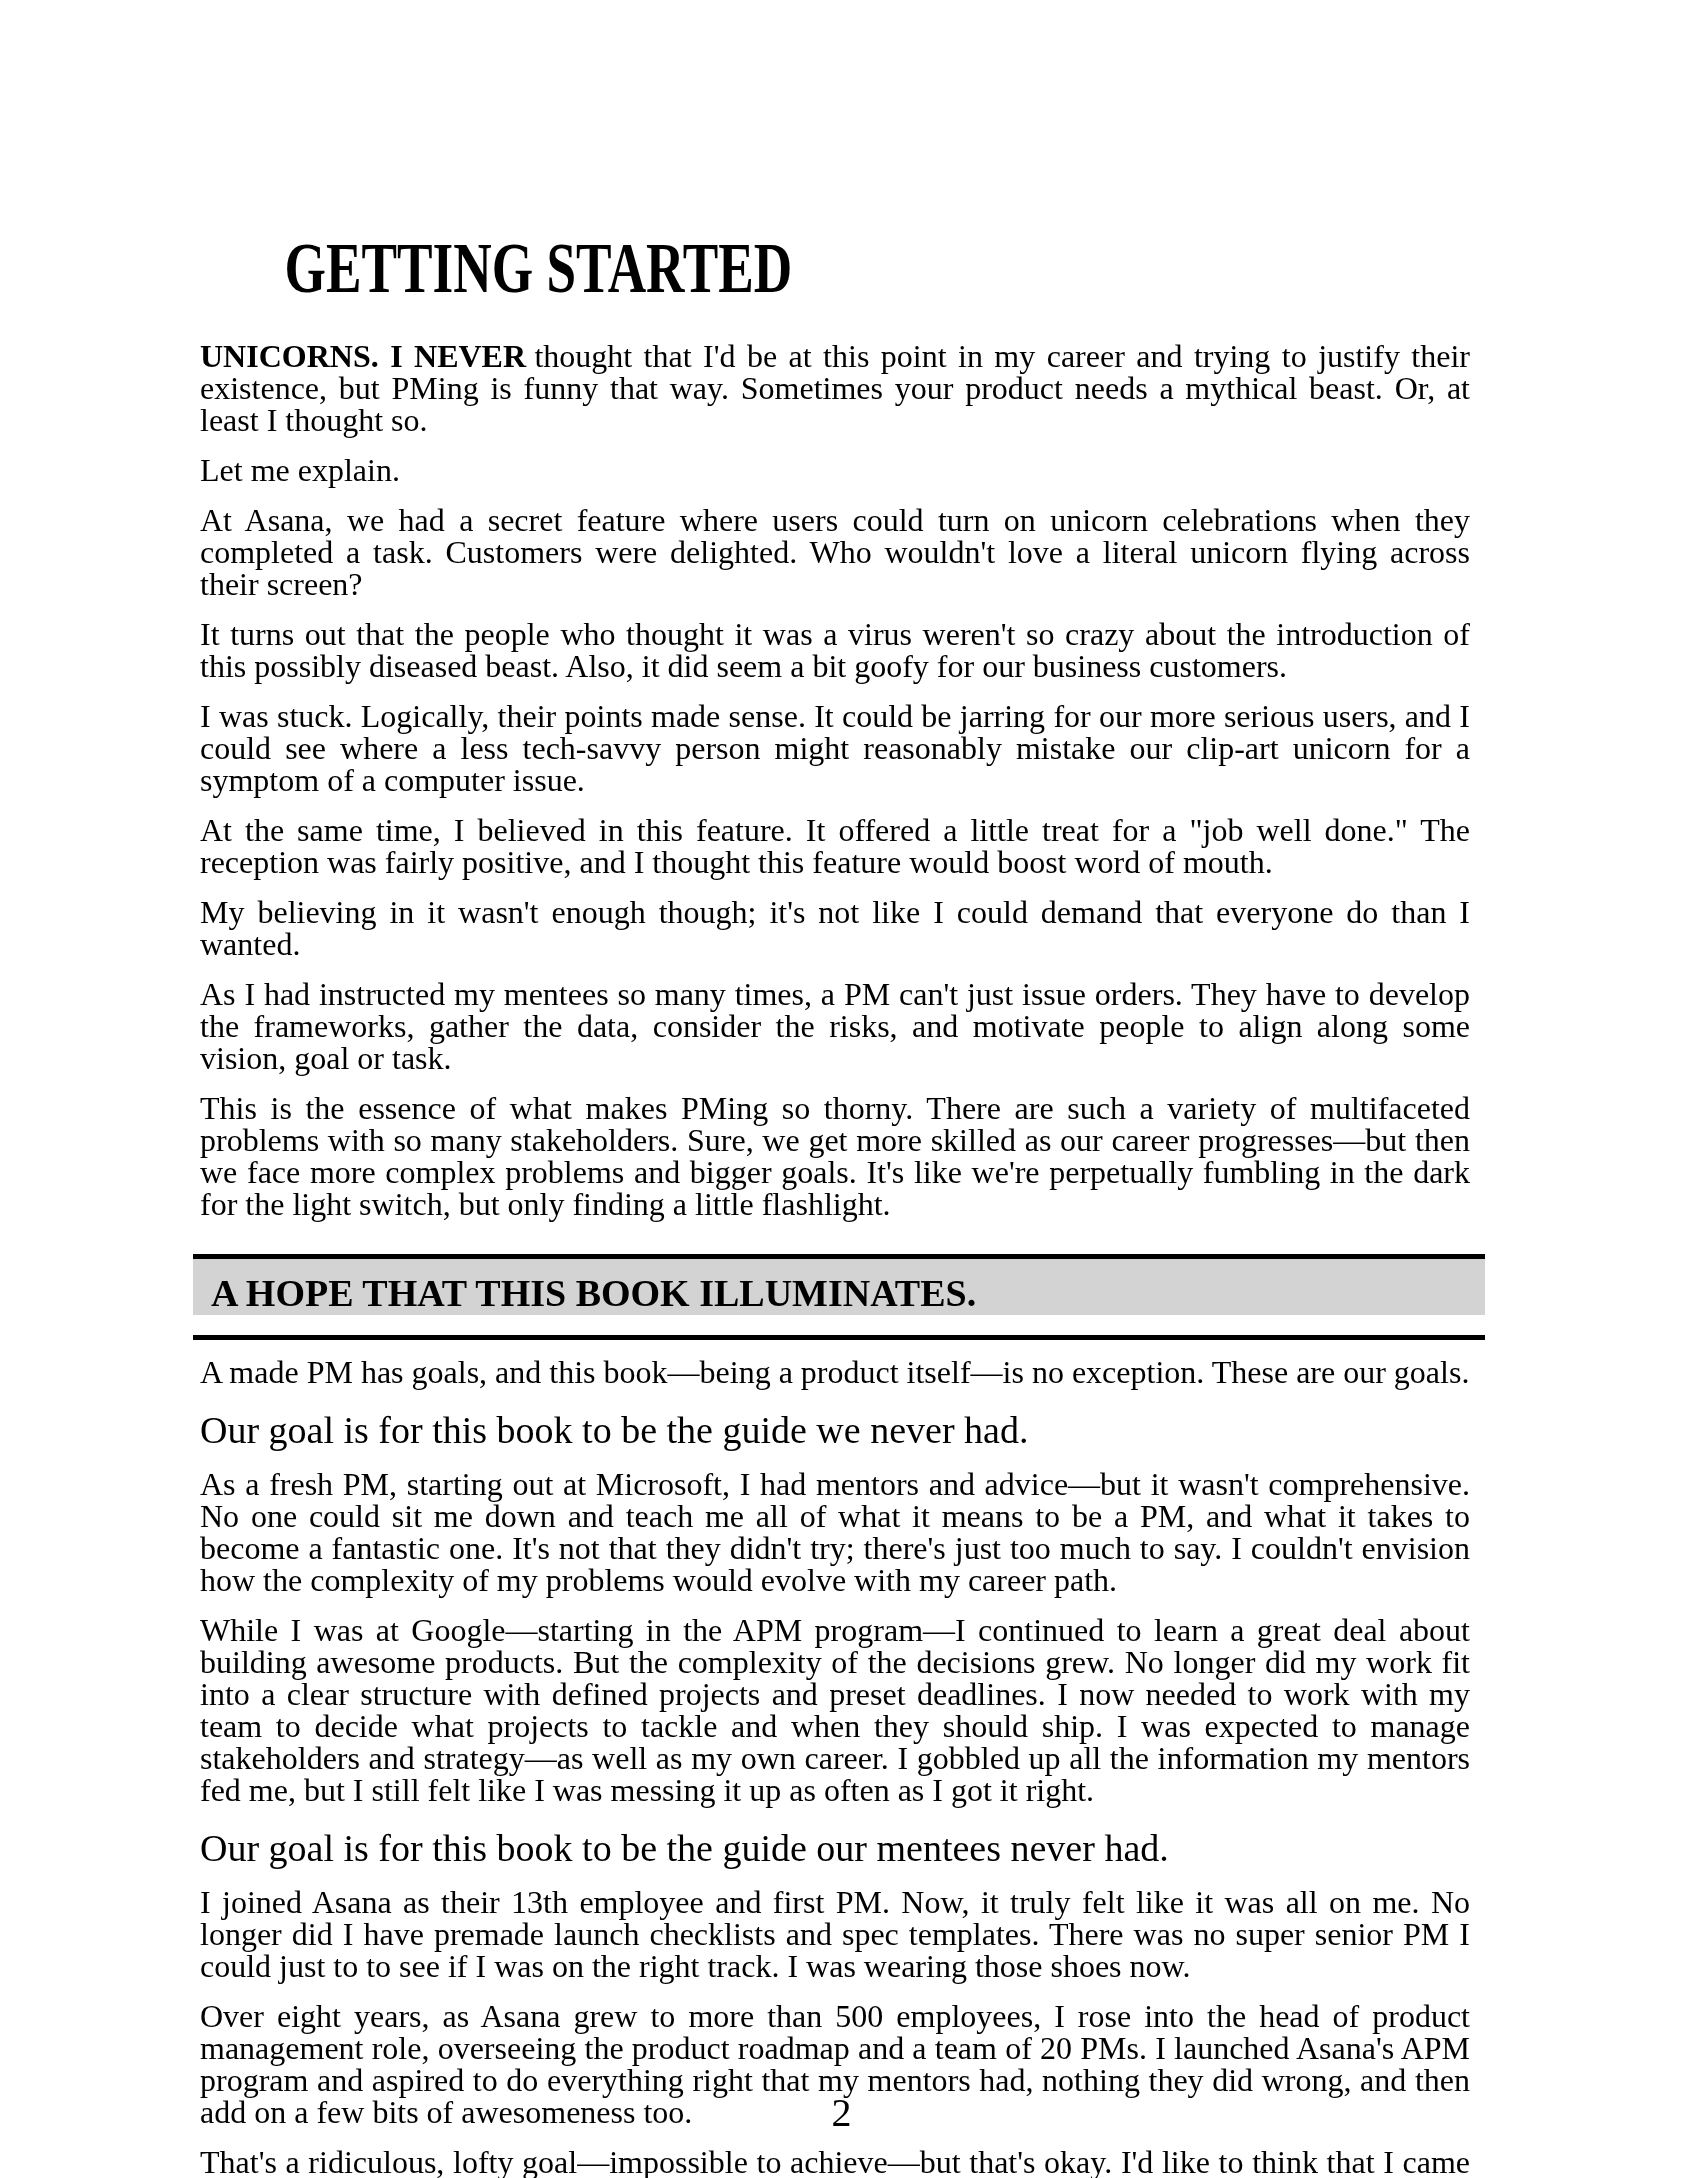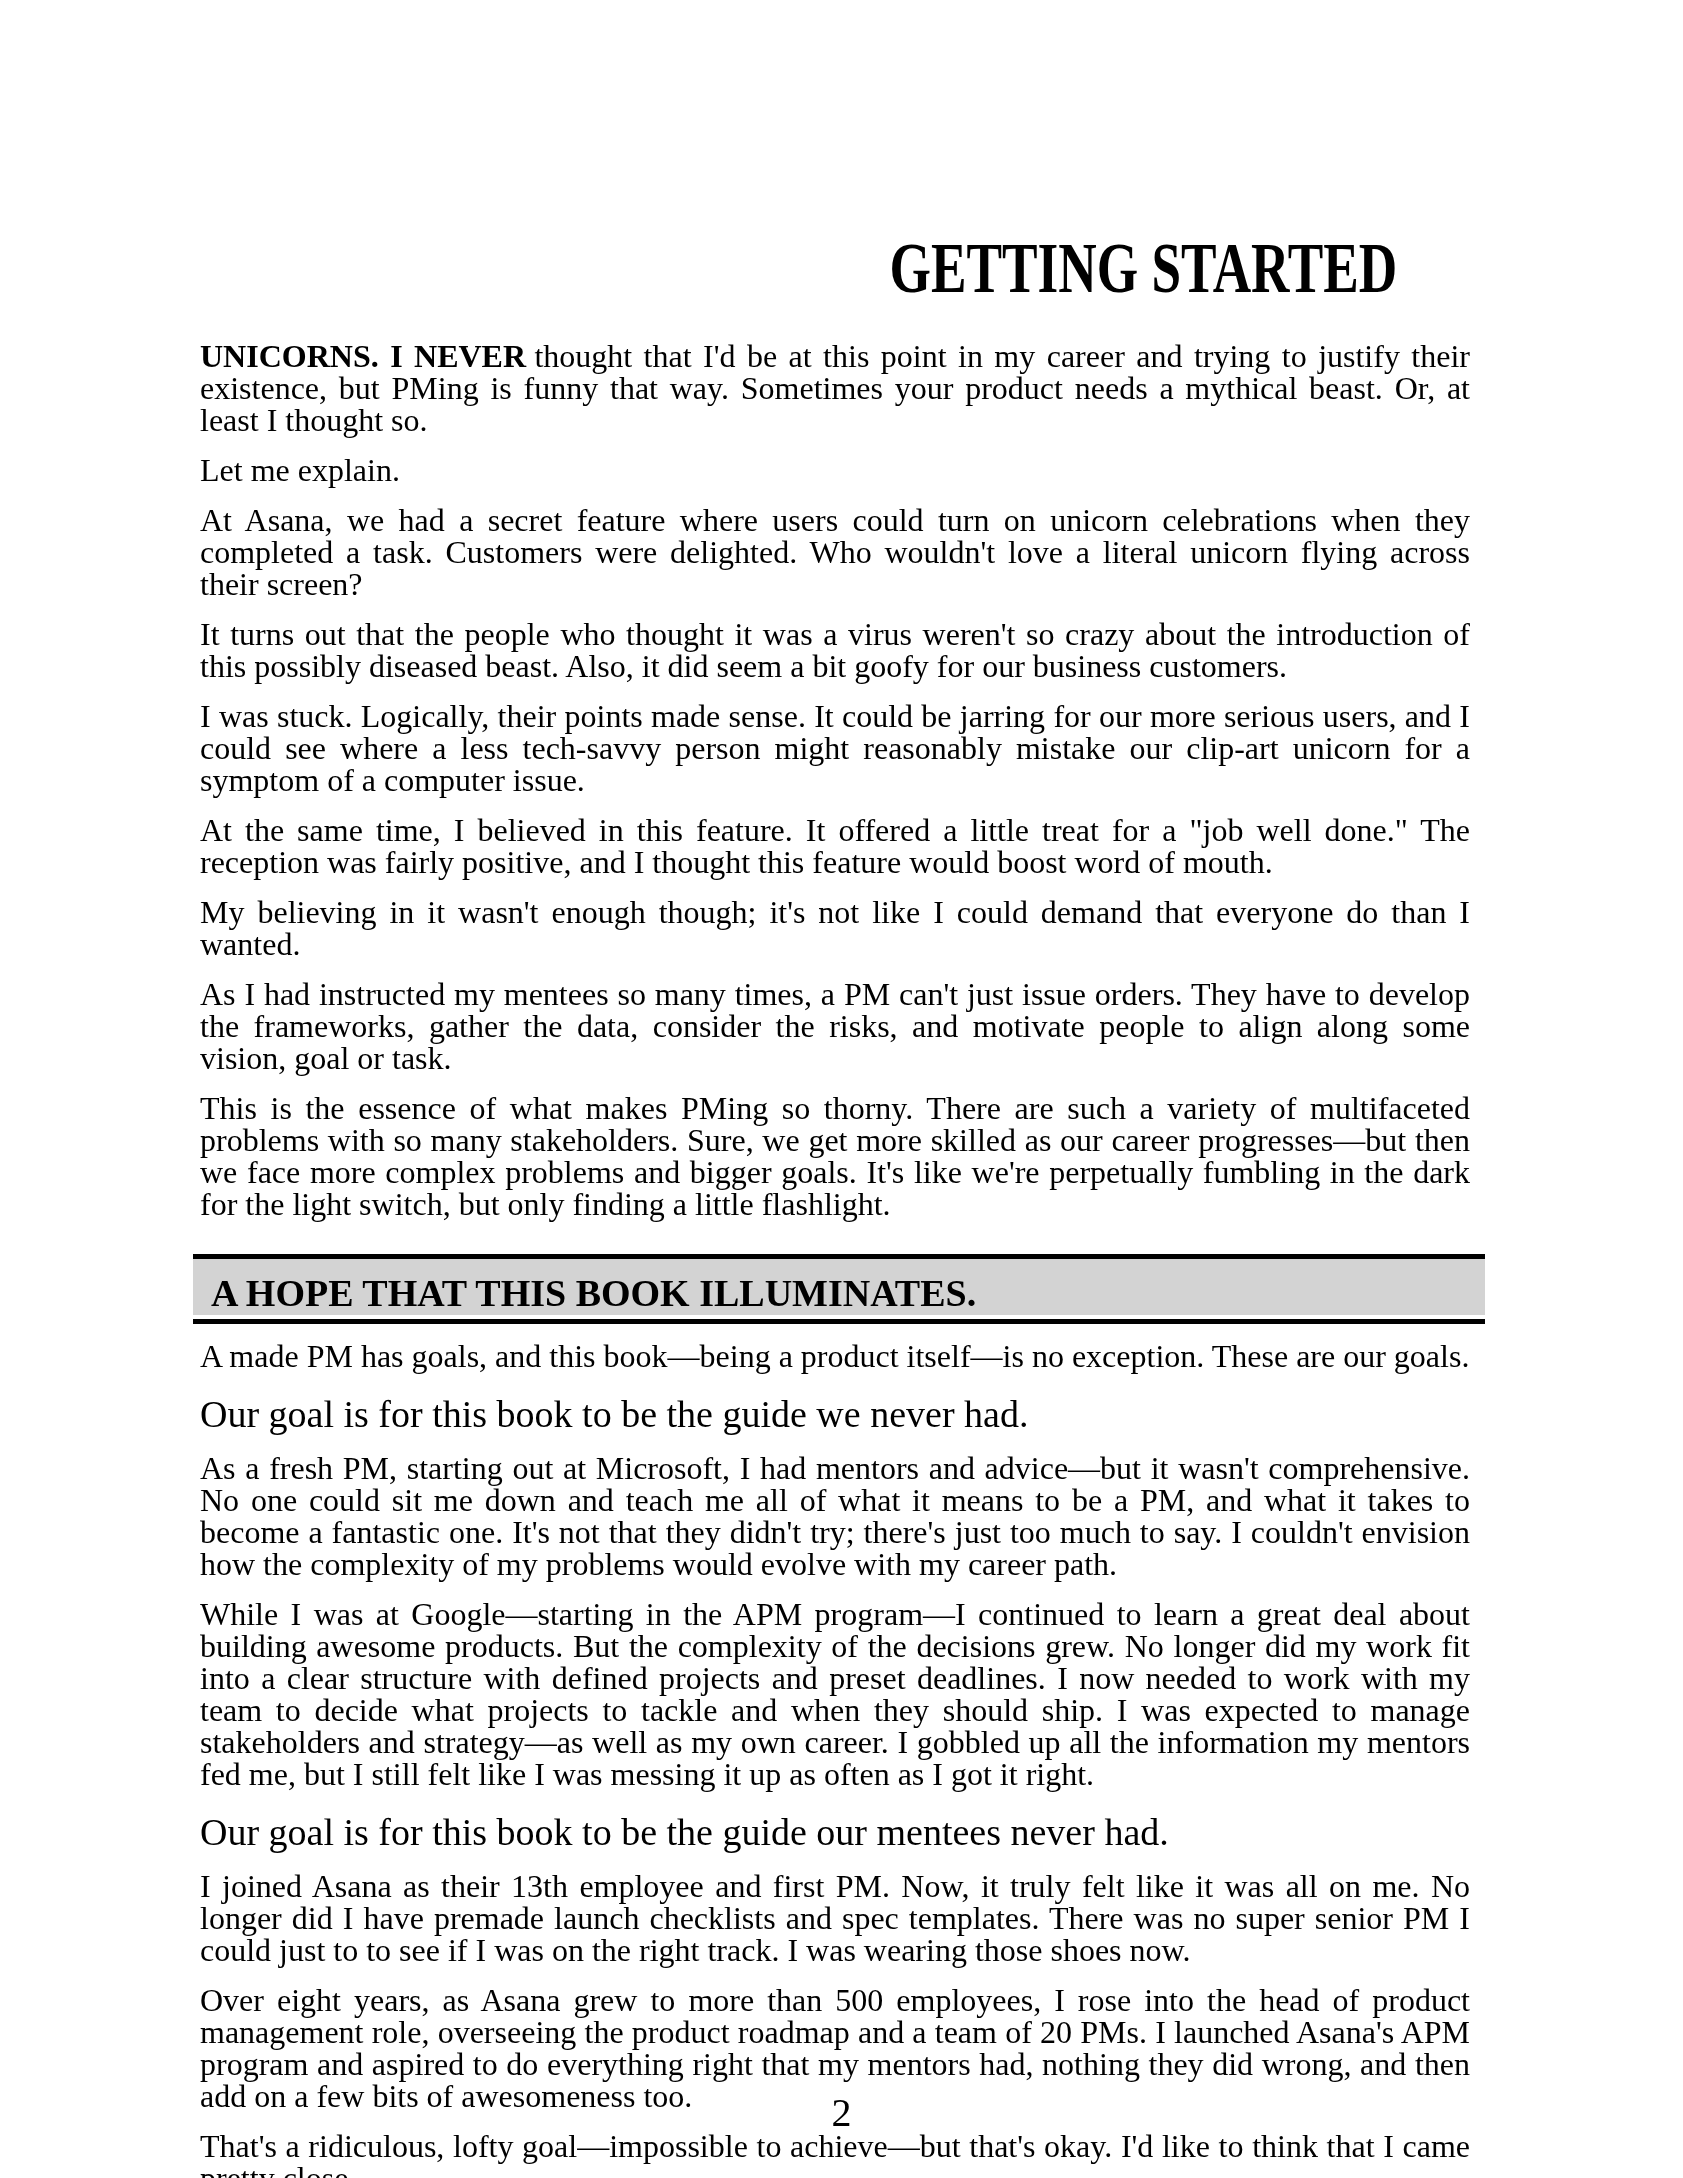--- a/index.html
+++ b/index.html
@@ -16,21 +16,21 @@
     color: #000000;
     font-family: "Liberation Serif", "DejaVu Serif", serif;
     overflow: hidden;
   }
   .text-column {
     margin: 0 201px 0 200px; 
   }
   h1.doc-title {
     margin: 233px 0 36px 0;
     padding: 0;
-    text-align: right;
+    text-align: left;
     font-size: 71px;
     line-height: 71px;
     font-weight: bold;
     white-space: nowrap;
   }
   h1.doc-title .condensed {
     display: inline-block;
     transform: scaleX(0.75);
     transform-origin: 50% 50%;
     letter-spacing: 0px;
@@ -43,21 +43,21 @@
     text-align: justify;
     text-justify: inter-word;
     hyphens: none;
   }
   p.body-para b.lead-in {
     margin-right: 0.26em;
   }
   .section-bar-wrap {
     margin: 34px -3px 16px -7px;
     border-bottom: 5px solid #000000;
-    padding-bottom: 4px;
+    padding-bottom: 20px;
   }
   .section-bar {
     border-top: 5px solid #000000;
     background: #d3d3d3;
     padding: 12px 10px 0 18px;
     font-size: 38px;
     line-height: 44px;
     font-weight: bold;
   }
   h2.subheading {

